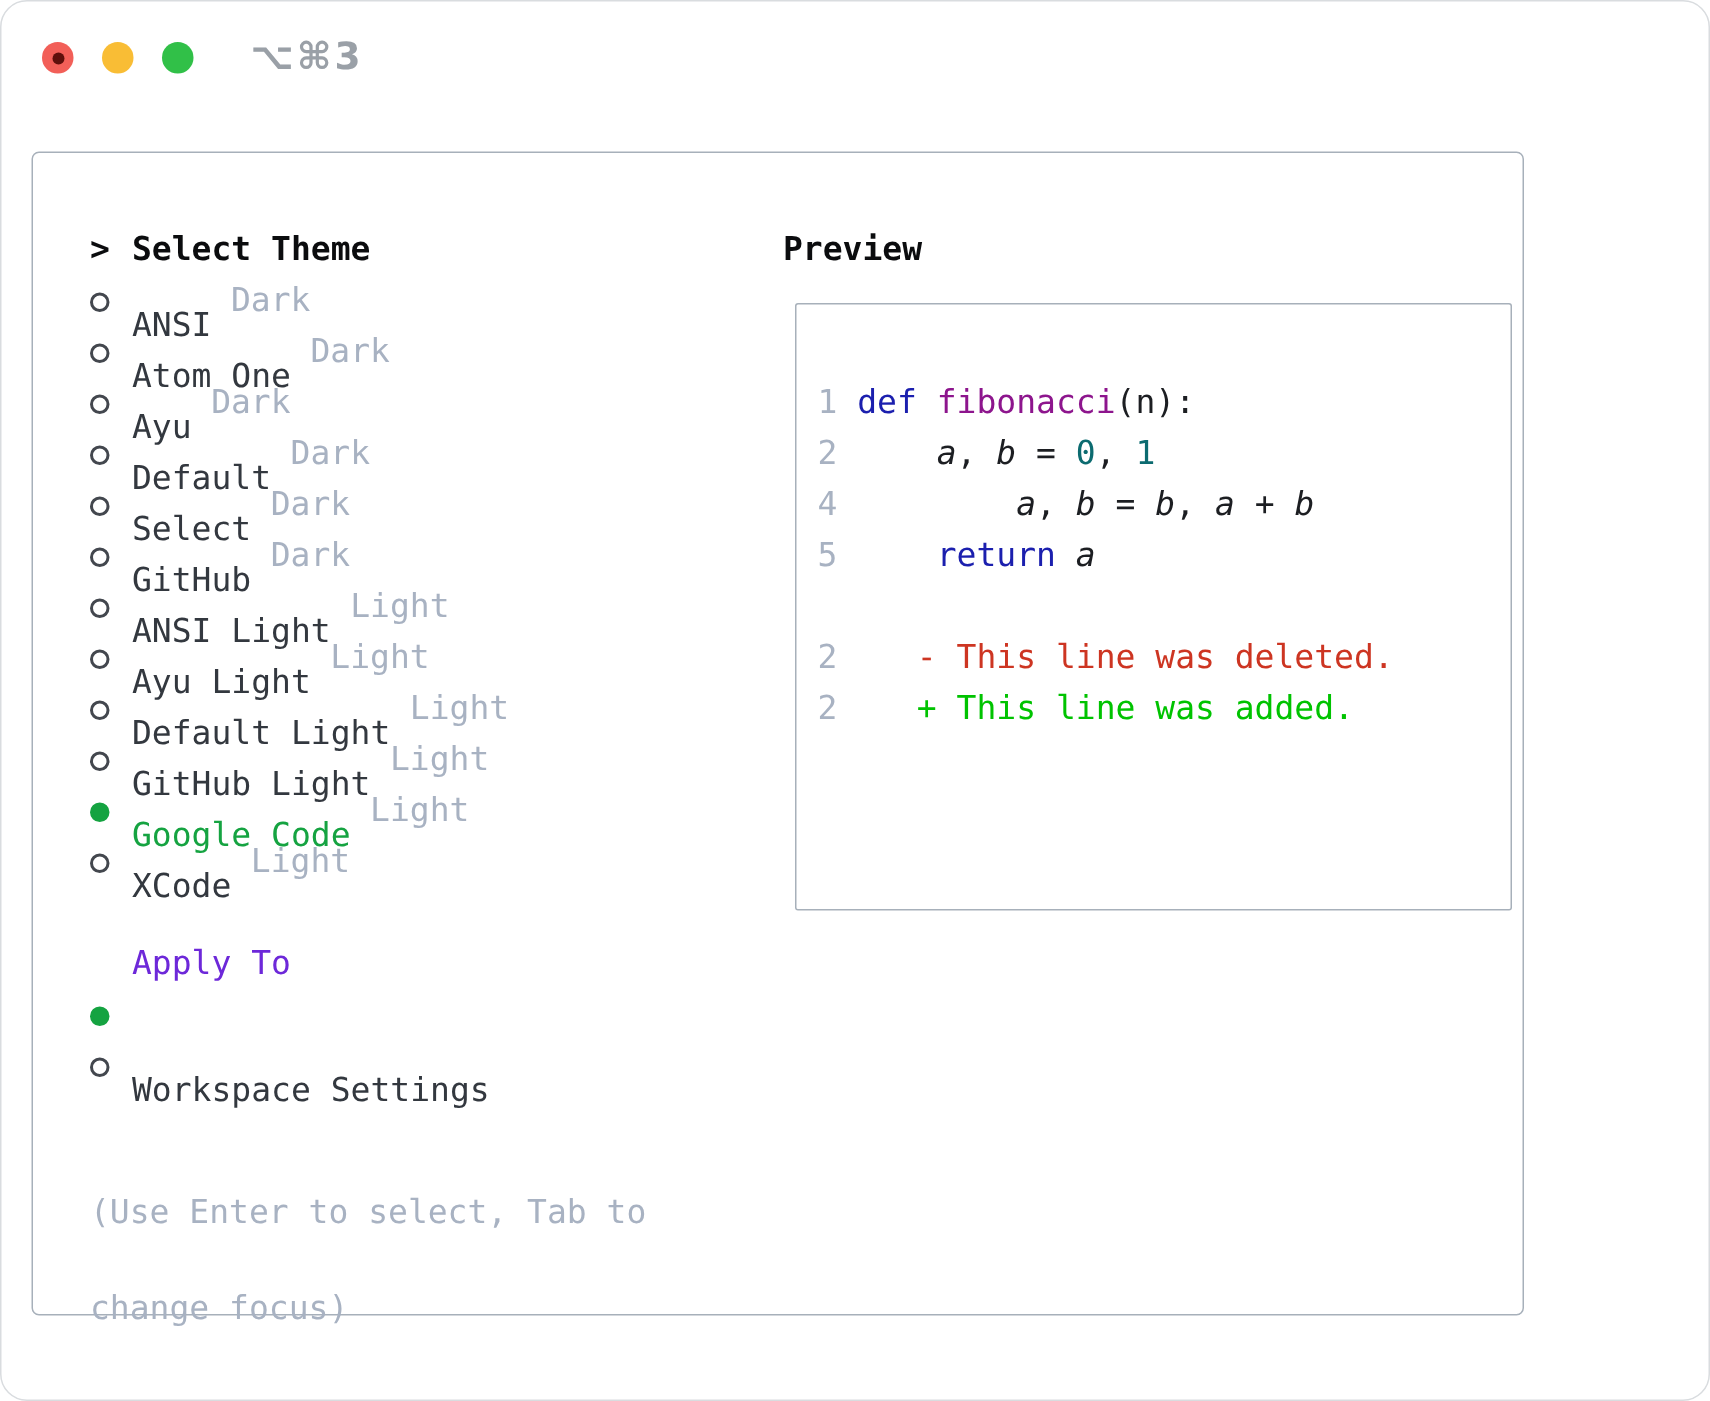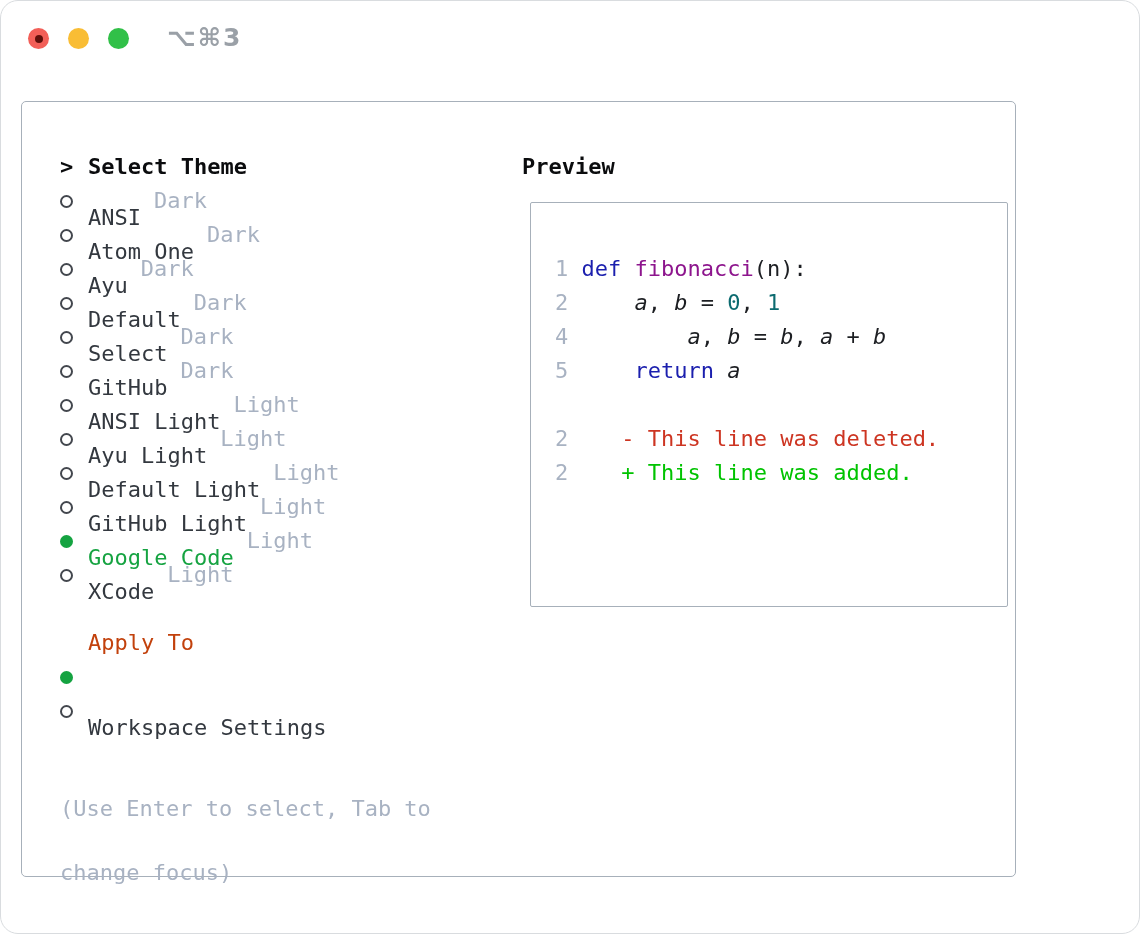--- a/index.html
+++ b/index.html
@@ -63,39 +63,39 @@
   .bullet-col{
     width:28px;flex:0 0 28px;display:inline-flex;align-items:center;
   }
   .radio{
     width:13px;height:13px;border-radius:50%;
     border:2px solid #43474e;background:transparent;display:inline-block;
   }
   .radio.on{background:var(--selection-green);border-color:var(--selection-green);}
   .pointer{font-weight:bold;color:var(--heading);font-size:22px;}
   .title-bold{font-weight:bold;color:var(--heading);}
-  .title-plain{font-weight:normal;color:#c2410c;}
+  .title-plain{font-weight:normal;color:#6d28d9;}
   .item-name{color:var(--text-dark);margin-top:33px;}
   .item-name.sel{color:var(--selection-green);}
   .item-variant{color:var(--muted);margin-left:13px;}
   .spacer-row{height:34px;}
   .help-line{
     height:34px;line-height:34px;font-size:22px;color:var(--muted);
     white-space:pre;padding-left:20px;margin-top:30px;
   }
   
   .right-col{position:absolute;left:480px;top:48px;width:500px;}
   .preview-title{
     height:34px;line-height:34px;font-size:22px;font-weight:bold;
     color:var(--heading);padding-left:20px;white-space:pre;
   }
   .preview-box{
     margin-left:28px;margin-top:18px;width:478px;height:405px;
     border:1.5px solid var(--panel-border);border-radius:2px;background:#fff;
-    padding:49px 14px 0 24px;overflow:hidden;
+    padding:49px 14px 0 14px;overflow:hidden;
   }
   .code-line{
     min-height:34px;height:34px;line-height:34px;font-size:22px;
     white-space:pre;color:#1c1e22;
   }
   .seg-num{color:var(--line-number);}
   .seg-kw{color:var(--keyword);}
   .seg-fn{color:var(--function);}
   .seg-lit{color:var(--literal);}
   .seg-var{font-style:italic;color:#1c1e22;}

